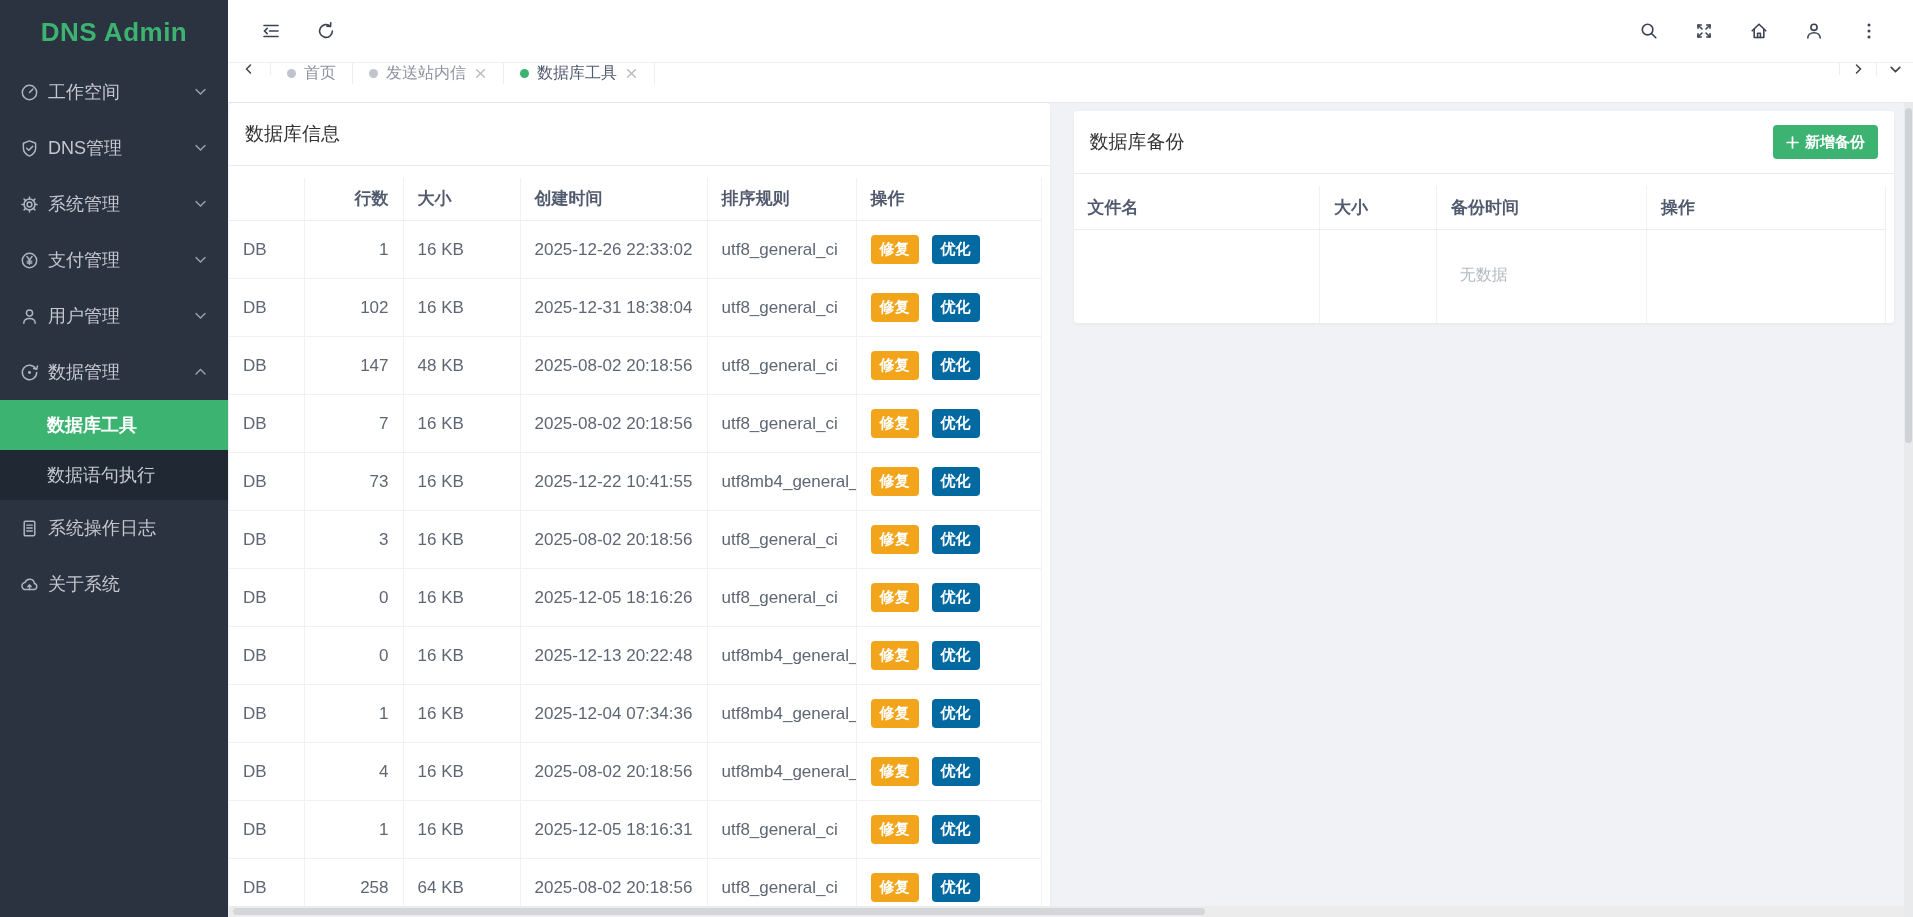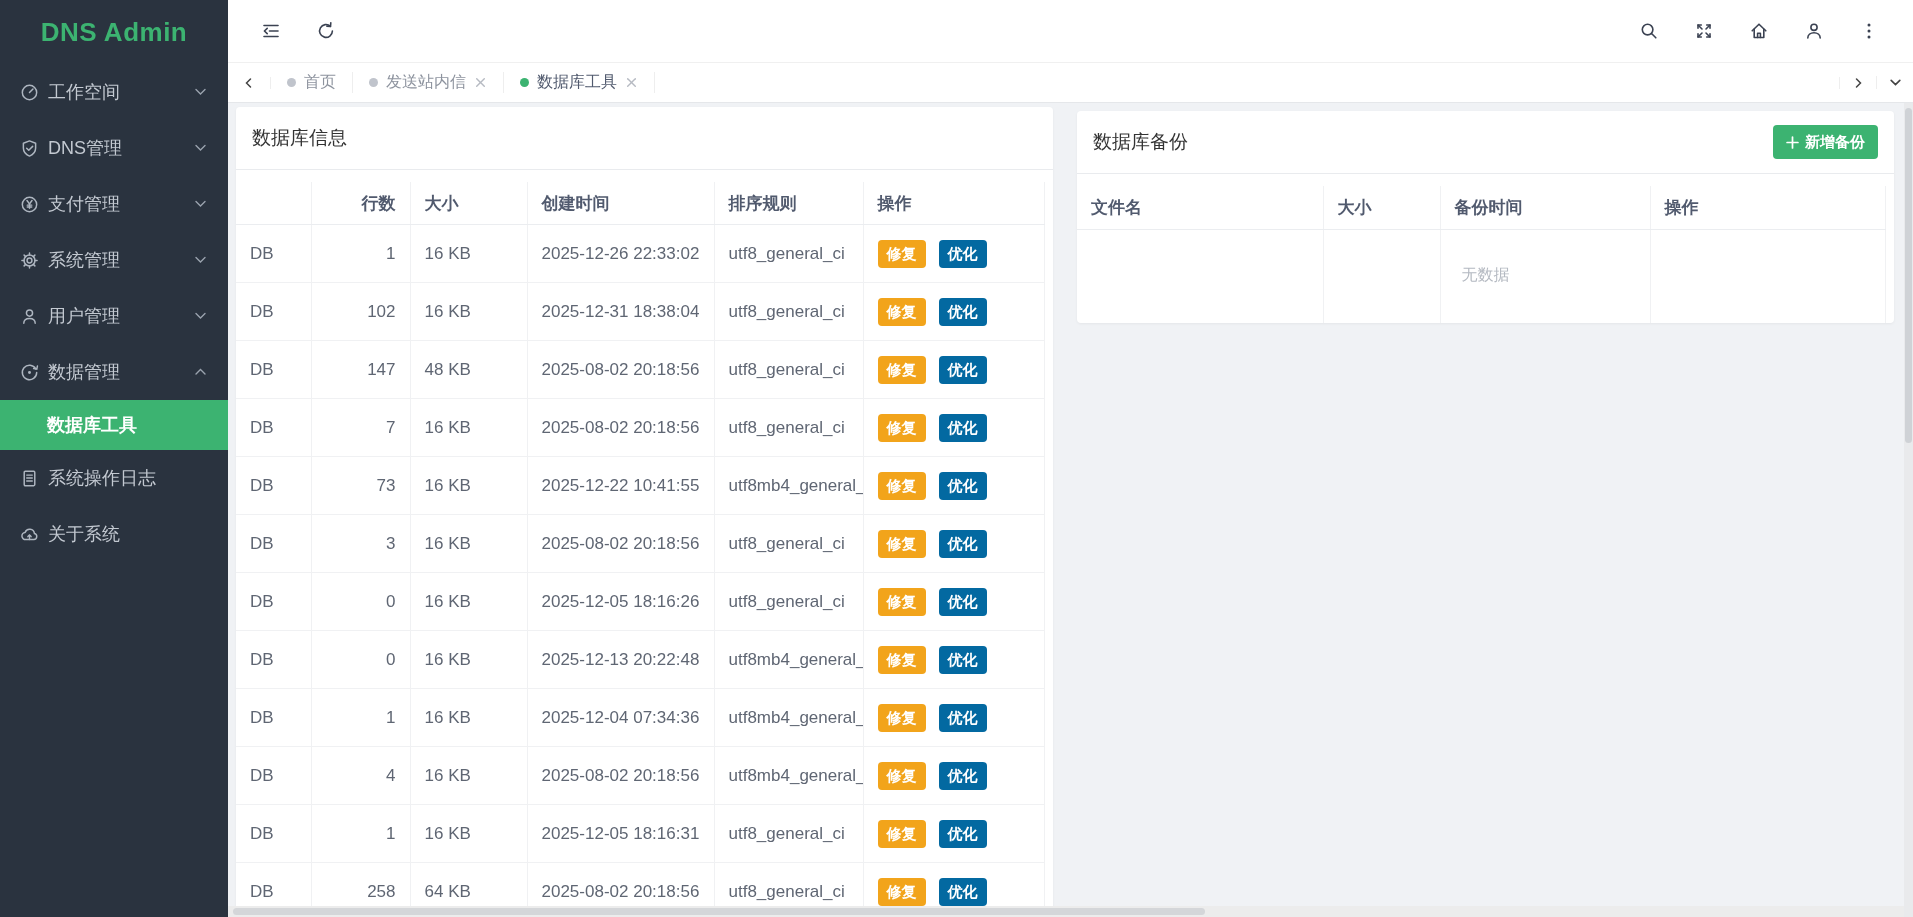--- a/index.html
+++ b/index.html
@@ -25,33 +25,33 @@
 
   
   .main { position:absolute; left:228px; right:0; top:0; bottom:0; }
 
   .topbar { height:63px; background:#fff; border-bottom:1px solid #f0f0f0;
             display:flex; align-items:center; padding:0 34px 0 33px; }
   .tb-left { display:flex; gap:35px; align-items:center; }
   .tb-right { margin-left:auto; display:flex; gap:35px; align-items:center; }
   .tb-icon { width:20px; height:20px; color:#3b4252; cursor:pointer; }
 
-  .tabbar { height:40px; background:#fff; border-bottom:1px solid #e5e7ea; display:flex; align-items:center; }
+  .tabbar { height:40px; background:#fff; border-bottom:1px solid #e5e7ea; display:flex; align-items:flex-start; }
   .tab-nav-cell { width:43px; border-right:1px solid #eee; display:flex; align-items:center; justify-content:center; color:#444; cursor:pointer; }
   .tab { display:flex; align-items:center; padding:0 16px; border-right:1px solid #eee;
          font-size:16px; color:#8d939e; cursor:pointer; gap:8px; white-space:nowrap; }
   .tab.active { color:#515a6e; }
   .dot { width:9px; height:9px; border-radius:50%; background:#c0c4cc; flex:none; }
   .dot.green { background:#3cb371; }
   .tab-close { width:13px; height:13px; color:#b6bac2; flex:none; }
   .tab-spacer { flex:1; }
   .tab-right-cell { width:37px; border-left:1px solid #eee; display:flex; align-items:center; justify-content:center; color:#444; cursor:pointer; }
 
   .content { position:absolute; top:103px; left:0; right:0; bottom:0;
-             padding:8px 19px 0 8px; display:flex; gap:24px; align-items:center; overflow:hidden; }
+             padding:8px 19px 0 1px; display:flex; gap:24px; align-items:flex-end; overflow:hidden; }
 
   .card { background:#fff; border-radius:4px; box-shadow:0 1px 3px rgba(0,0,0,.05); flex:1 1 0; min-width:0; }
   .card-header { height:63px; border-bottom:1px solid #e9ebee; display:flex; align-items:center;
                  justify-content:space-between; padding:0 16px; }
   .card-title { font-size:19px; color:#333; font-weight:500; }
   .card-body { padding:12px 8px 0 0; position:relative; }
 
   table { width:100%; border-collapse:collapse; table-layout:fixed; }
   th { height:43px; padding:0 14px; font-size:17px; color:#515a6e; font-weight:bold; text-align:left;
        border-bottom:1px solid #ebedf0; border-right:1px solid #f0f1f3; white-space:nowrap; overflow:hidden; }
@@ -92,35 +92,20 @@
           <polyline points="1,1.5 5.5,6 10,1.5"></polyline>
         </svg>
     </div>
 
     <div class="menu-item">
       <svg class="mi-icon" viewBox="0 0 18 18" fill="none" stroke="currentColor" stroke-width="1.4" stroke-linecap="round" stroke-linejoin="round">
           <path d="M9 1.8 L14.8 4 V8.6 C14.8 12.4 12.3 14.9 9 16.2 C5.7 14.9 3.2 12.4 3.2 8.6 V4 Z"></path>
           <polyline points="6.3,8.7 8.3,10.7 12,7"></polyline>
         </svg>
       <span class="mi-label">DNS管理</span>
-      <svg class="chev" viewBox="0 0 11 8" fill="none" stroke="currentColor" stroke-width="1.4" stroke-linecap="round">
-          <polyline points="1,1.5 5.5,6 10,1.5"></polyline>
-        </svg>
-    </div>
-
-    <div class="menu-item">
-      <svg class="mi-icon" viewBox="0 0 18 18" fill="none" stroke="currentColor" stroke-width="1.4" stroke-linecap="round">
-          <circle cx="9" cy="9" r="6.8"></circle>
-          <line x1="6.6" y1="5.2" x2="9" y2="8.4"></line>
-          <line x1="11.4" y1="5.2" x2="9" y2="8.4"></line>
-          <line x1="9" y1="8.4" x2="9" y2="12.6"></line>
-          <line x1="6.9" y1="9.6" x2="11.1" y2="9.6"></line>
-          <line x1="6.9" y1="11.3" x2="11.1" y2="11.3"></line>
-        </svg>
-      <span class="mi-label">支付管理</span>
       <svg class="chev" viewBox="0 0 11 8" fill="none" stroke="currentColor" stroke-width="1.4" stroke-linecap="round">
           <polyline points="1,1.5 5.5,6 10,1.5"></polyline>
         </svg>
     </div>
 
     <div class="menu-item">
       <svg class="mi-icon" viewBox="0 0 18 18" fill="none" stroke="currentColor" stroke-width="1.4" stroke-linecap="round">
           <circle cx="9" cy="9" r="2.3"></circle>
           <circle cx="9" cy="9" r="5.2"></circle>
           <line x1="14.2" y1="9" x2="16.2" y2="9"></line>
@@ -133,20 +118,35 @@
           <line x1="12.68" y1="5.32" x2="14.1" y2="3.9"></line>
         </svg>
       <span class="mi-label">系统管理</span>
       <svg class="chev" viewBox="0 0 11 8" fill="none" stroke="currentColor" stroke-width="1.4" stroke-linecap="round">
           <polyline points="1,1.5 5.5,6 10,1.5"></polyline>
         </svg>
     </div>
 
     <div class="menu-item">
       <svg class="mi-icon" viewBox="0 0 18 18" fill="none" stroke="currentColor" stroke-width="1.4" stroke-linecap="round">
+          <circle cx="9" cy="9" r="6.8"></circle>
+          <line x1="6.6" y1="5.2" x2="9" y2="8.4"></line>
+          <line x1="11.4" y1="5.2" x2="9" y2="8.4"></line>
+          <line x1="9" y1="8.4" x2="9" y2="12.6"></line>
+          <line x1="6.9" y1="9.6" x2="11.1" y2="9.6"></line>
+          <line x1="6.9" y1="11.3" x2="11.1" y2="11.3"></line>
+        </svg>
+      <span class="mi-label">支付管理</span>
+      <svg class="chev" viewBox="0 0 11 8" fill="none" stroke="currentColor" stroke-width="1.4" stroke-linecap="round">
+          <polyline points="1,1.5 5.5,6 10,1.5"></polyline>
+        </svg>
+    </div>
+
+    <div class="menu-item">
+      <svg class="mi-icon" viewBox="0 0 18 18" fill="none" stroke="currentColor" stroke-width="1.4" stroke-linecap="round">
           <circle cx="9" cy="5.8" r="2.9"></circle>
           <path d="M3.6 15.4 c0-3 2.4-4.6 5.4-4.6 s5.4 1.6 5.4 4.6"></path>
         </svg>
       <span class="mi-label">用户管理</span>
       <svg class="chev" viewBox="0 0 11 8" fill="none" stroke="currentColor" stroke-width="1.4" stroke-linecap="round">
           <polyline points="1,1.5 5.5,6 10,1.5"></polyline>
         </svg>
     </div>
 
     <div class="menu-item">
@@ -157,20 +157,23 @@
         </svg>
       <span class="mi-label">数据管理</span>
       <svg class="chev" viewBox="0 0 11 8" fill="none" stroke="currentColor" stroke-width="1.4" stroke-linecap="round">
           <polyline points="1,6 5.5,1.5 10,6"></polyline>
         </svg>
     </div>
 
     <div class="submenu">
       <div class="submenu-item active">
         <span>数据库工具</span>
+      </div>
+      <div class="submenu-item">
+        <span>数据语句执行</span>
       </div>
     </div>
 
 
     <div class="menu-item">
       <svg class="mi-icon" viewBox="0 0 18 18" fill="none" stroke="currentColor" stroke-width="1.4" stroke-linecap="round">
           <rect x="4" y="2.2" width="10" height="13.6" rx="1"></rect>
           <line x1="6.4" y1="5.8" x2="11.6" y2="5.8"></line>
           <line x1="6.4" y1="8.6" x2="11.6" y2="8.6"></line>
           <line x1="6.4" y1="11.4" x2="11.6" y2="11.4"></line>

